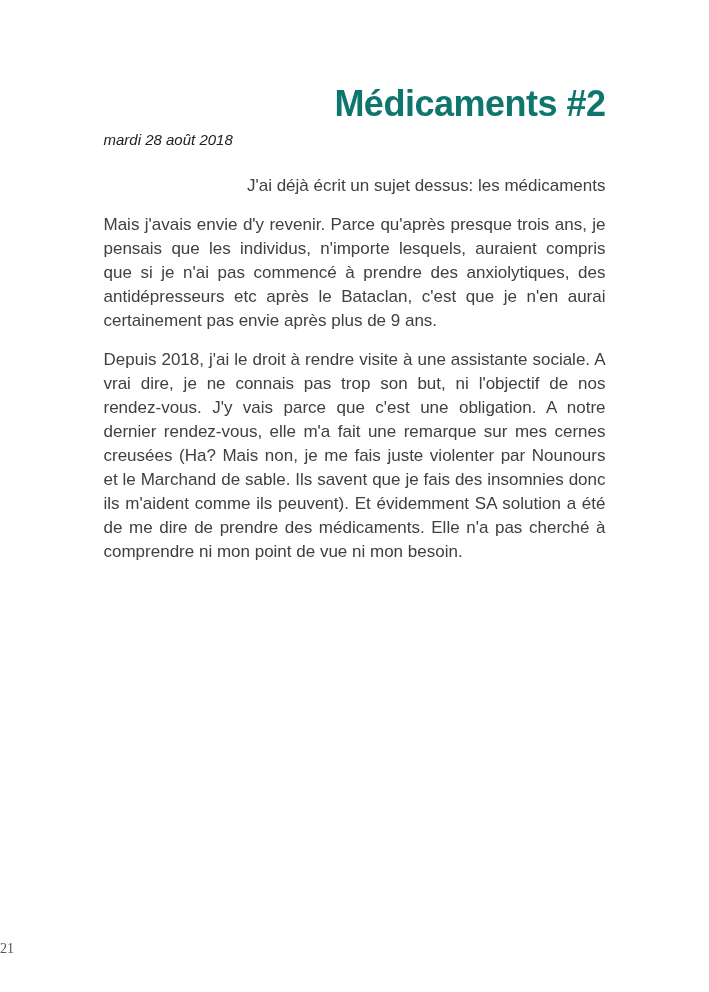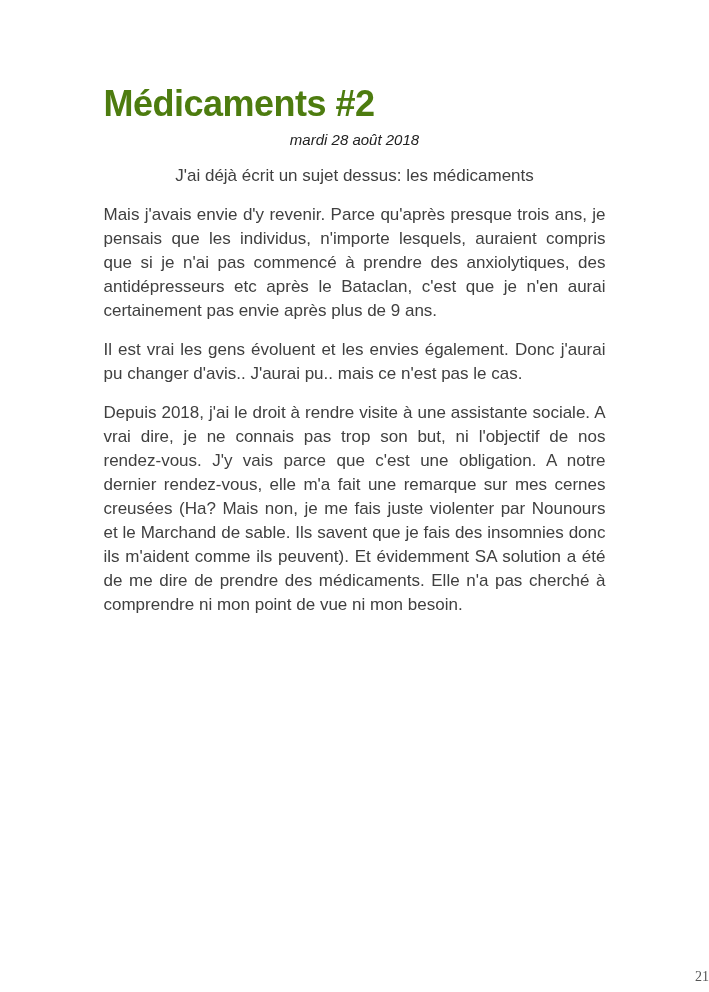--- a/index.html
+++ b/index.html
@@ -18,74 +18,72 @@
   .content {
     width: 502px;
     margin: 0 auto;
     padding-top: 84px;
   }
   .doc-title {
     margin: 0;
     font-size: 36px;
     line-height: 40px;
     font-weight: bold;
-    color: #4d7c0f;
-    text-align: left;
+    color: #0f766e;
+    text-align: right;
     letter-spacing: -0.5px;
   }
   .doc-date {
     margin: 6px 0 9px 0;
     font-size: 15px;
     line-height: 19px;
     font-style: italic;
     color: #222222;
-    text-align: center;
   }
   .separator {
     margin: 14px 0 0 0;
     height: 24px;
     line-height: 24px;
     font-size: 17px;
     color: #000000;
     text-align: center;
     letter-spacing: 0.5px;
     white-space: nowrap;
     overflow: visible;
   }
   .body-text p {
     margin: 15px 0 0 0;
     font-size: 17px;
     line-height: 24px;
     color: #404040;
     text-align: justify;
   }
   .body-text p.first {
-    margin-top: 15px;
-    text-align: center;
+    margin-top: 25px;
+    text-align: right;
   }
   .page-number {
     position: absolute;
-    top: 968px;
+    top: 940px;
     left: 0;
     width: 100%;
-    text-align: right;
+    text-align: left;
     font-family: "Liberation Serif", serif;
     font-size: 14px;
     line-height: 18px;
     color: #555555;
   }
 </style>
 </head>
 <body>
 
 <div class="page">
   <div class="content">
     <h1 class="doc-title">Médicaments #2</h1>
     <div class="doc-date">mardi 28 août 2018</div>
     <div class="body-text">
       <p class="first">J'ai déjà écrit un sujet dessus: les médicaments</p>
       <p>Mais j'avais envie d'y revenir. Parce qu'après presque trois ans, je pensais que les individus, n'importe lesquels, auraient compris que si je n'ai pas commencé à prendre des anxiolytiques, des antidépresseurs etc après le Bataclan, c'est que je n'en aurai certainement pas envie après plus de 9 ans.</p>
-      <p>Il est vrai les gens évoluent et les envies également. Donc j'aurai pu changer d'avis.. J'aurai pu.. mais ce n'est pas le cas.</p>
       <p>Depuis 2018, j'ai le droit à rendre visite à une assistante sociale. A vrai dire, je ne connais pas trop son but, ni l'objectif de nos rendez-vous. J'y vais parce que c'est une obligation. A notre dernier rendez-vous, elle m'a fait une remarque sur mes cernes creusées (Ha? Mais non, je me fais juste violenter par Nounours et le Marchand de sable. Ils savent que je fais des insomnies donc ils m'aident comme ils peuvent). Et évidemment SA solution a été de me dire de prendre des médicaments. Elle n'a pas cherché à comprendre ni mon point de vue ni mon besoin.</p>
     </div>
   </div>
   <div class="page-number">21</div>
 </div>
 
 </body></html>

